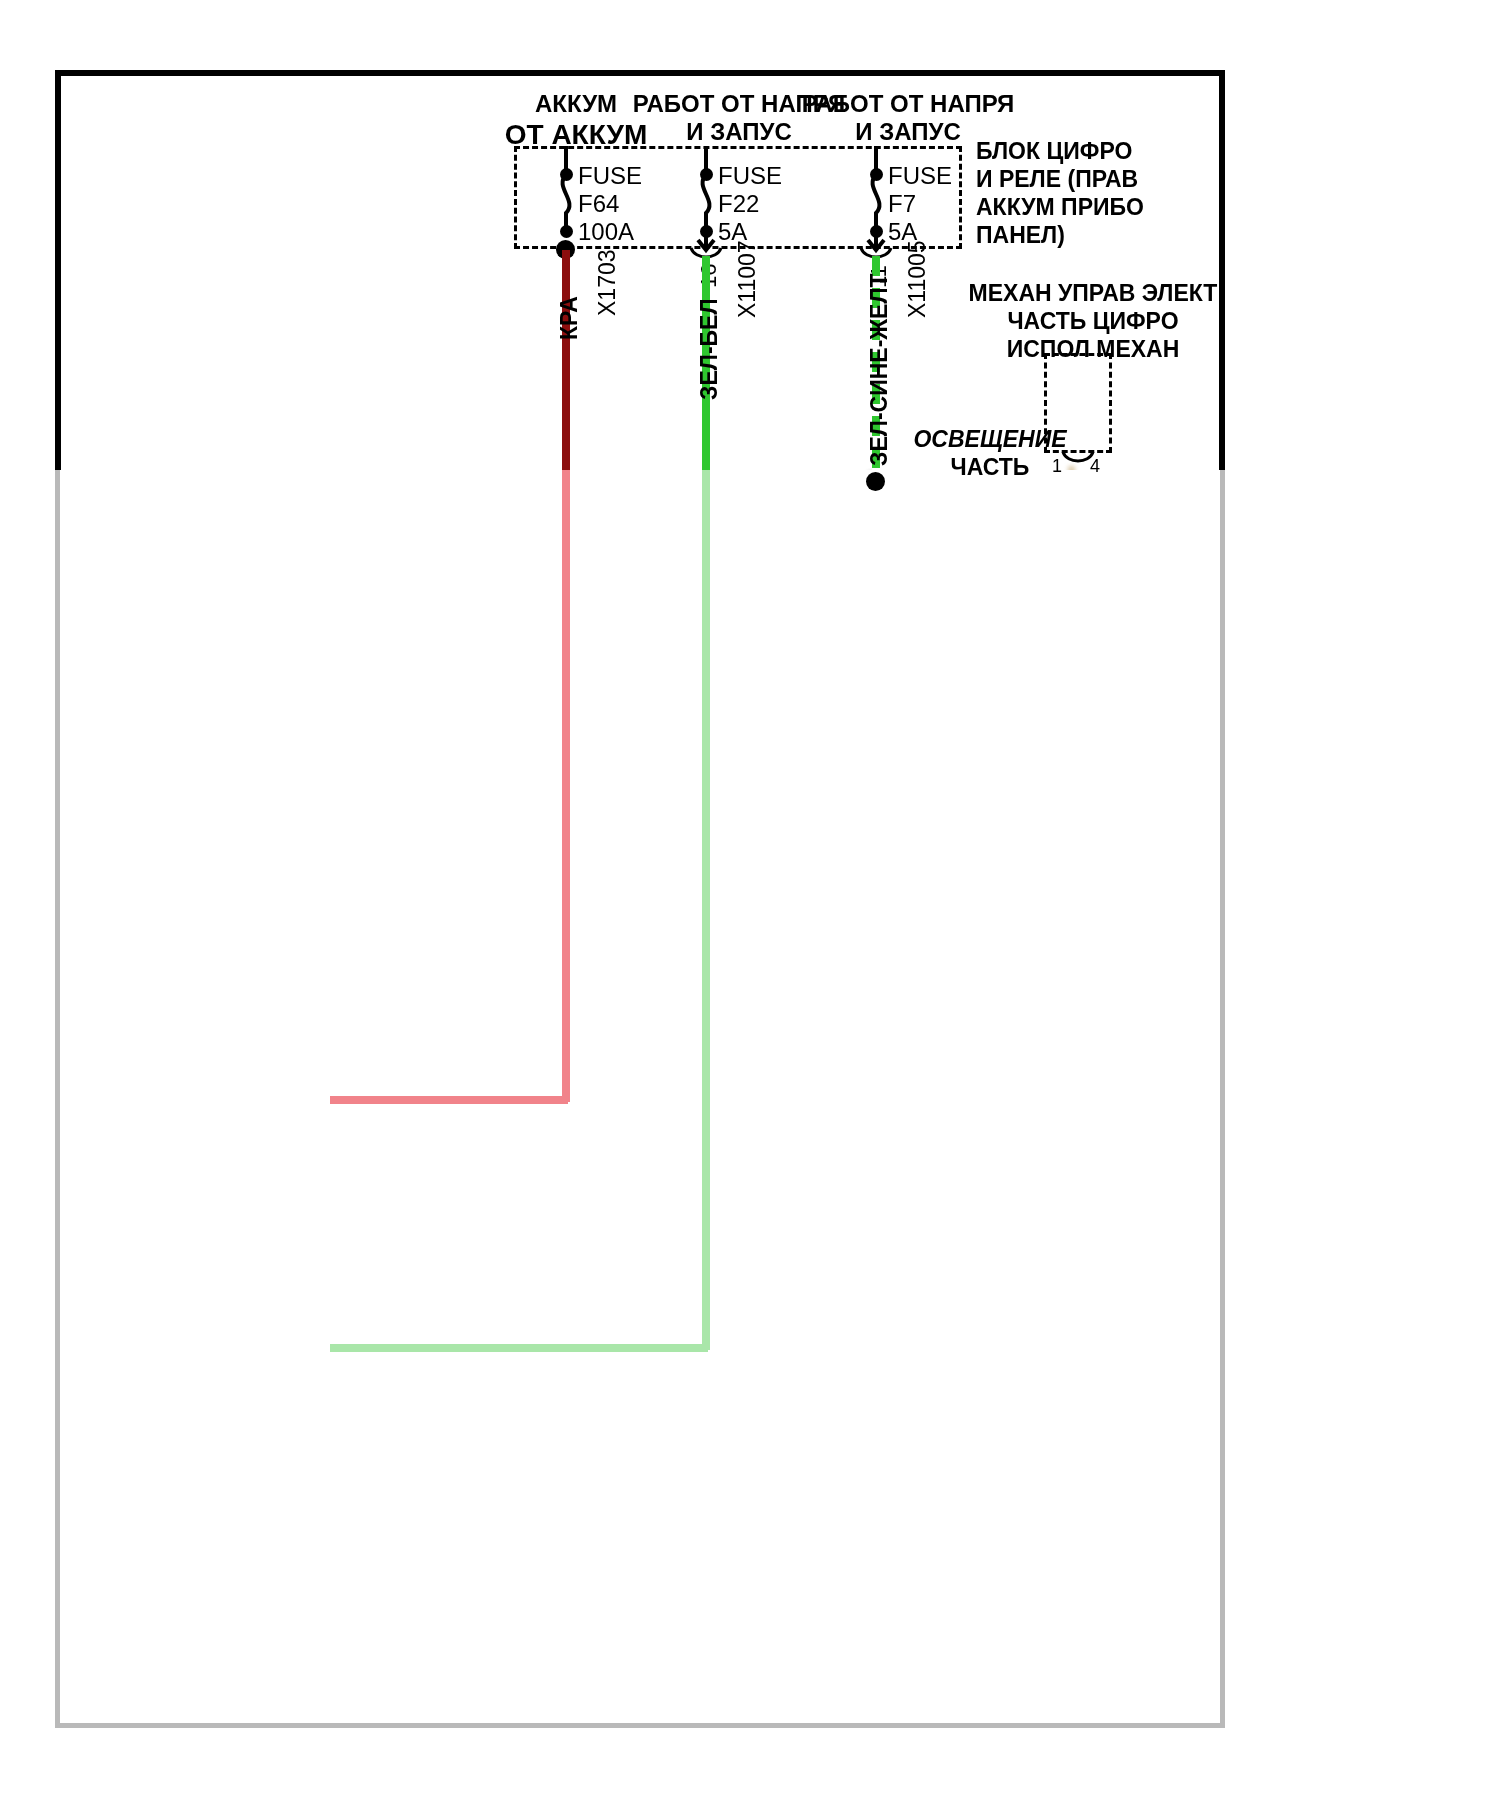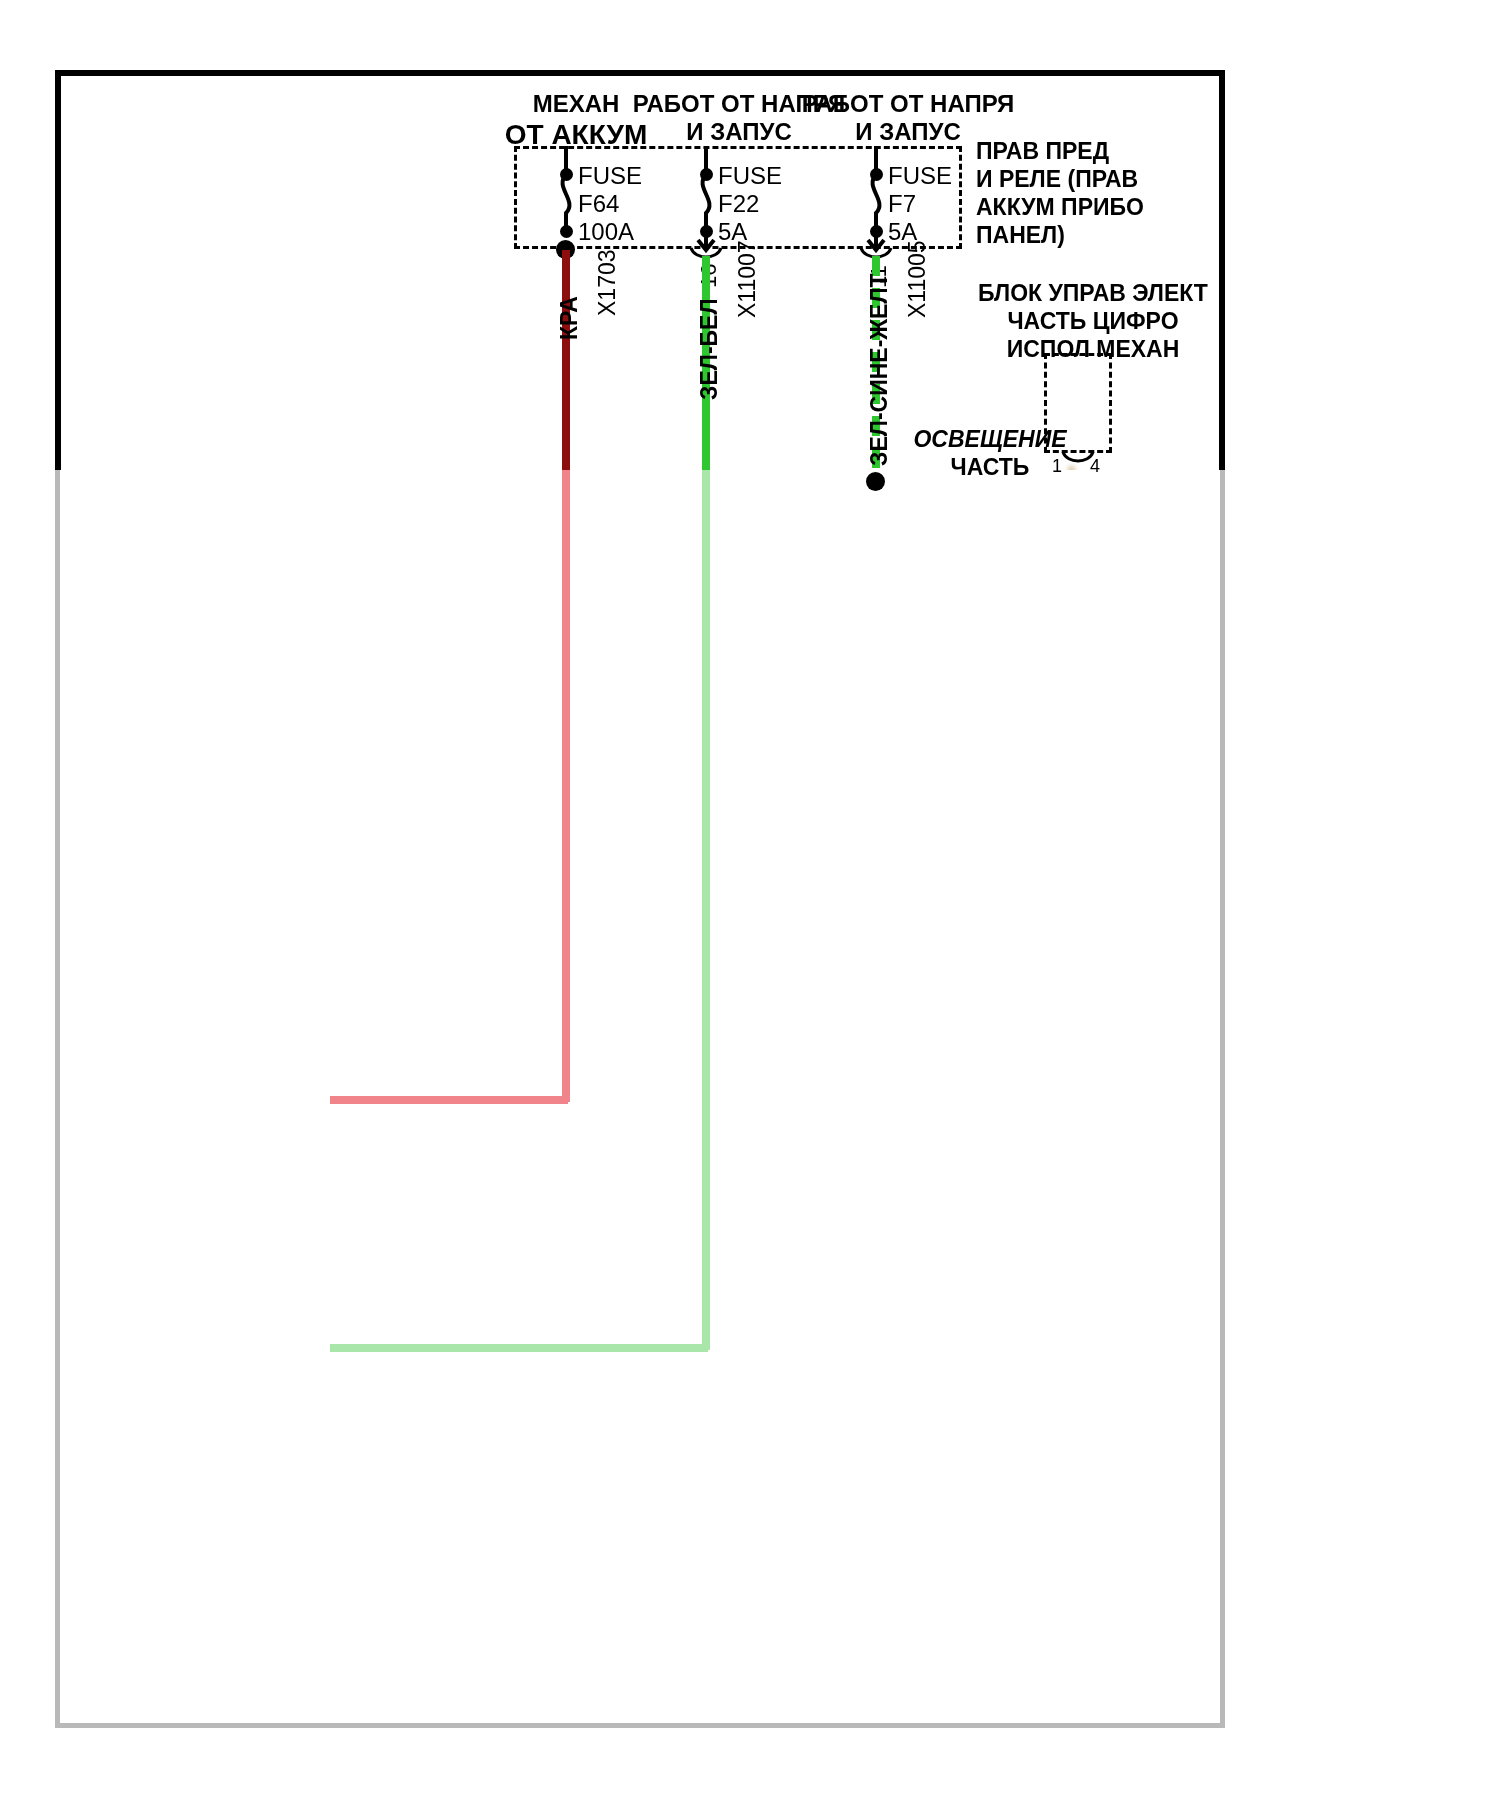--- a/index.html
+++ b/index.html
@@ -224,32 +224,32 @@
     <div class="wr" style="left:330px;top:1358px;width:552px;height:5px;background:#c9c79a;"></div>
 
     <div class="tx" style="left:72px;top:1494px;font-size:13px;color:#9e9e9e;letter-spacing:1px;">DIAGRAMSAUTODATA.RU</div>
   </div>
 
   <div id="frame-top"></div>
   <div id="frame-left"></div>
   <div id="frame-right"></div>
   <div id="lower-frame"></div>
 
-  <div class="txt ctr" style="left:476px;top:90px;width:200px;font-size:24px;font-weight:bold;">МЕХАН</div>
+  <div class="txt ctr" style="left:476px;top:90px;width:200px;font-size:24px;font-weight:bold;">АККУМ</div>
   <div class="txt ctr" style="left:476px;top:118px;width:200px;font-size:28px;font-weight:bold;">ОТ АККУМ</div>
 
   <div class="txt ctr" style="left:604px;top:90px;width:270px;font-size:24px;font-weight:bold;">РАБОТ ОТ НАПРЯ</div>
   <div class="txt ctr" style="left:604px;top:118px;width:270px;font-size:24px;font-weight:bold;">И ЗАПУС</div>
 
   <div class="txt ctr" style="left:773px;top:90px;width:270px;font-size:24px;font-weight:bold;">РАБОТ ОТ НАПРЯ</div>
   <div class="txt ctr" style="left:773px;top:118px;width:270px;font-size:24px;font-weight:bold;">И ЗАПУС</div>
 
   <div id="fusebox"></div>
 
-  <div class="txt" style="left:976px;top:138px;font-size:23px;font-weight:bold;">ПРАВ ПРЕД</div>
+  <div class="txt" style="left:976px;top:138px;font-size:23px;font-weight:bold;">БЛОК ЦИФРО</div>
   <div class="txt" style="left:976px;top:166px;font-size:23px;font-weight:bold;">И РЕЛЕ (ПРАВ</div>
   <div class="txt" style="left:976px;top:194px;font-size:23px;font-weight:bold;">АККУМ ПРИБО</div>
   <div class="txt" style="left:976px;top:222px;font-size:23px;font-weight:bold;">ПАНЕЛ)</div>
 
   <div class="line" style="left:564px;top:146px;width:4px;height:28px;"></div>
 
   <div class="fuse-wrap" style="left:551px;top:168px;">
     <div class="fdot t"></div>
     <div class="fdot b"></div>
     <svg width="30" height="60" viewBox="0 0 30 60">
@@ -316,21 +316,21 @@
 
   <div class="wire" style="left:872px;top:256px;width:8px;height:216px;
        background:repeating-linear-gradient(to bottom,#2fc72f 0 20px,#ffffff 20px 32px);"></div>
   <div class="dot" style="left:866px;top:472px;width:19px;height:19px;"></div>
   <div class="vtxt" style="left:866px;top:466px;font-size:23px;font-weight:bold;">ЗЕЛ-СИНЕ-ЖЕЛТ</div>
   <div class="vtxt" style="left:904px;top:318px;font-size:23px;">X11005</div>
 
   <div class="txt ctr" style="left:880px;top:426px;width:220px;font-size:23px;font-weight:bold;font-style:italic;">ОСВЕЩЕНИЕ</div>
   <div class="txt ctr" style="left:880px;top:454px;width:220px;font-size:23px;font-weight:bold;">ЧАСТЬ</div>
 
-  <div class="txt ctr" style="left:928px;top:280px;width:330px;font-size:23px;font-weight:bold;">БЛОК УПРАВ ЭЛЕКТ</div>
+  <div class="txt ctr" style="left:928px;top:280px;width:330px;font-size:23px;font-weight:bold;">МЕХАН УПРАВ ЭЛЕКТ</div>
   <div class="txt ctr" style="left:928px;top:308px;width:330px;font-size:23px;font-weight:bold;">ЧАСТЬ ЦИФРО</div>
   <div class="txt ctr" style="left:928px;top:336px;width:330px;font-size:23px;font-weight:bold;">ИСПОЛ МЕХАН</div>
 
   <div id="ctrlbox"></div>
   <svg class="cup" style="left:1061px;top:450px;" viewBox="0 0 34 16">
     <path d="M2 2 C 6 14, 28 14, 32 2" stroke="#000" stroke-width="3" fill="none"></path>
   </svg>
   <div class="txt" style="left:1052px;top:456px;font-size:18px;">1</div>
   <div class="txt" style="left:1090px;top:456px;font-size:18px;">4</div>
 

